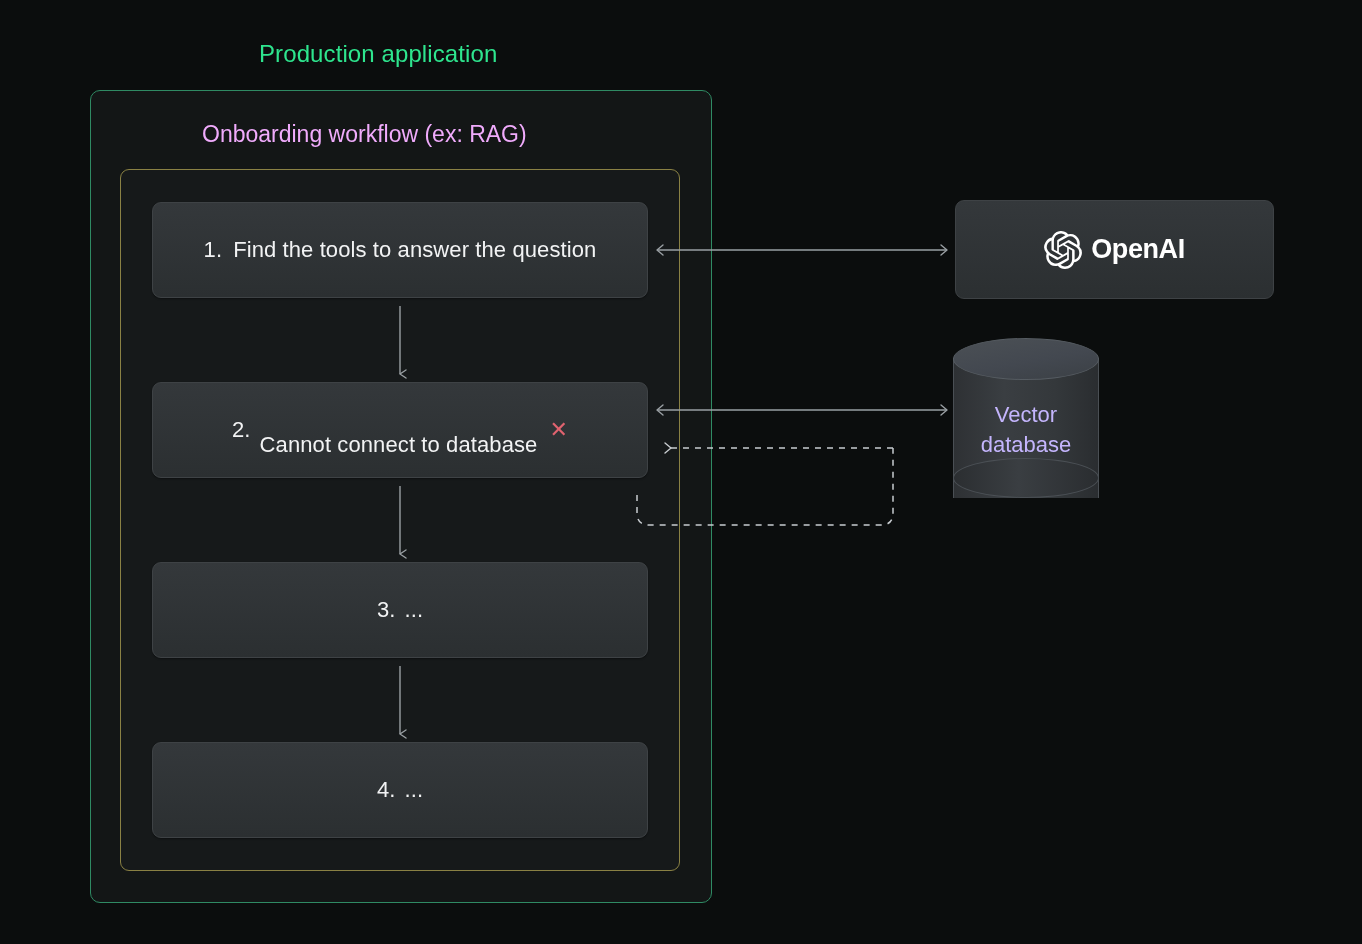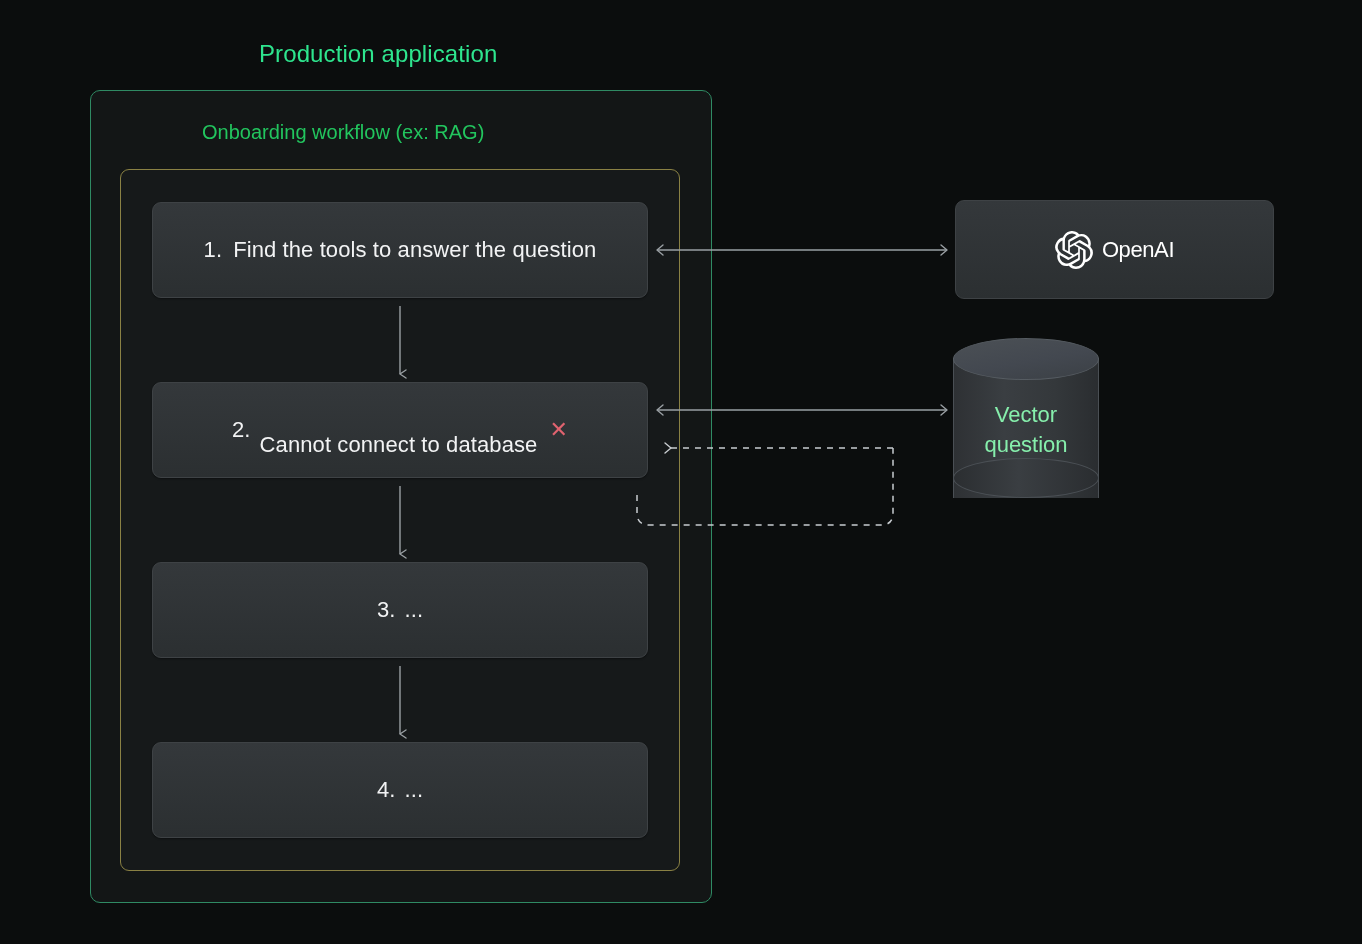--- a/index.html
+++ b/index.html
@@ -43,22 +43,22 @@
     border: 1.4px solid #2f8a63;
     border-radius: 10px;
     background: #131616;
   }
 
   
   .workflow-label {
     position: absolute;
     left: 202px;
     top: 121px;
-    font-size: 20px;
-    color: #22c55e;
+    font-size: 23px;
+    color: #f0abfc;
     white-space: nowrap;
   }
 
   .workflow-box {
     position: absolute;
     left: 120px;
     top: 169px;
     width: 560px;
     height: 702px;
     border: 1.2px solid #8a8144;
@@ -106,22 +106,22 @@
     height: 99px;
     border-radius: 9px;
     border: 1px solid #3e4245;
     background: linear-gradient(180deg, #34383b 0%, #2b2f31 100%);
     display: flex;
     align-items: center;
     justify-content: center;
     gap: 9px;
   }
   .openai-wordmark {
-    font-size: 22px;
-    font-weight: normal;
+    font-size: 27px;
+    font-weight: bold;
     color: #ffffff;
     letter-spacing: -0.4px;
   }
 
   
   .db-wrap {
     position: absolute;
     left: 953px;
     top: 338px;
     width: 146px;
@@ -155,21 +155,21 @@
     border: 1px solid #565c62;
   }
   .db-text {
     position: absolute;
     left: 0;
     top: 62px;
     width: 146px;
     text-align: center;
     font-size: 22px;
     line-height: 30px;
-    color: #86efac;
+    color: #c4b5fd;
     z-index: 4;
   }
 
   
   #connectors {
     position: absolute;
     left: 0; top: 0;
     width: 1362px;
     height: 944px;
     pointer-events: none;
@@ -217,21 +217,21 @@
     </span>
     <span class="openai-wordmark">OpenAI</span>
   </div>
 
   <div class="db-wrap">
     <div class="db-body"></div>
     <div class="db-bottom"></div>
     <div class="db-top"></div>
     <div class="db-text">
       <div>Vector</div>
-      <div>question</div>
+      <div>database</div>
     </div>
   </div>
 
   <svg id="connectors">
     <defs>
       <marker id="ah-down" markerWidth="10" markerHeight="10" refX="5" refY="8" orient="auto" markerUnits="userSpaceOnUse">
         <path d="M1,2 L5,8 L9,2" fill="none" stroke="#9aa0a4" stroke-width="1.4" stroke-linecap="round" stroke-linejoin="round"></path>
       </marker>
       <marker id="ah-right" markerWidth="12" markerHeight="12" refX="10" refY="6" orient="auto" markerUnits="userSpaceOnUse">
         <path d="M4,1 L10,6 L4,11" fill="none" stroke="#9aa0a4" stroke-width="1.4" stroke-linecap="round" stroke-linejoin="round"></path>

